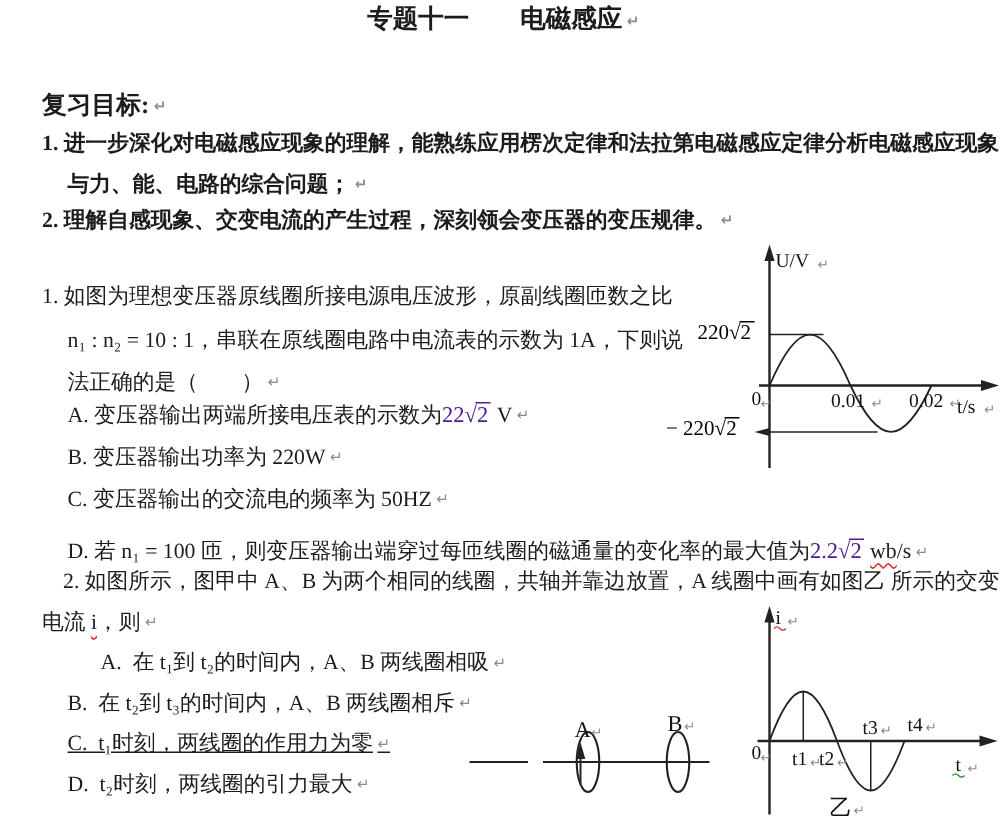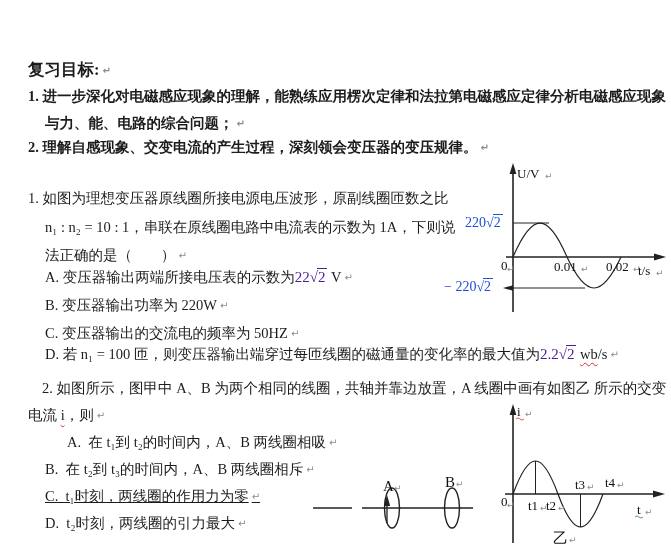--- a/index.html
+++ b/index.html
@@ -8,49 +8,50 @@
   .line{position:absolute;white-space:pre;font-size:14.5px;line-height:1.25;}
   .b{font-weight:bold;}
   .hdr{font-size:16.5px;font-weight:bold;}
   .title{font-size:17px;font-weight:bold;left:0;width:100%;text-align:center;}
   .pm{color:#8a8a8a;font-size:10px;font-family:"DejaVu Sans",sans-serif;margin-left:3px;vertical-align:1px;}
   .squig{text-decoration-line:underline;text-decoration-style:wavy;
          text-decoration-color:#e03030;text-decoration-thickness:1px;text-underline-offset:3px;}
   .formula{color:#4c1d95;font-size:15px;}
   .rt{letter-spacing:-1px;}
   .rad{border-top:1.3px solid currentColor;padding:0 2px 0 1px;}
-  .flabel{position:absolute;font-size:14px;color:#1d4ed8;white-space:pre;}
+  .flabel{position:absolute;font-size:14px;color:#000000;white-space:pre;}
   .fig{position:absolute;overflow:visible;}
   .svgt{font:13px "Liberation Serif","DejaVu Serif",serif;fill:#111;}
   .svgbig{font:15px "Liberation Serif","DejaVu Serif",serif;fill:#111;}
   .svgpm{font:9px "DejaVu Sans",sans-serif;fill:#8a8a8a;}
   .stroke{stroke:#222;fill:none;}
 </style>
 </head>
 <body>
 
 <div class="page">
 
+  <div class="line title" style="top:2px;"><span>专题十一　　电磁感应</span><span class="pm">↵</span></div>
 
   <div class="line hdr" style="left:28px;top:60px;"><span>复习目标:</span><span class="pm">↵</span></div>
   <div class="line b" style="left:28px;top:87px;"><span>1. 进一步深化对电磁感应现象的理解，能熟练应用楞次定律和法拉第电磁感应定律分析电磁感应现象</span></div>
   <div class="line b" style="left:45px;top:114px;"><span>与力、能、电路的综合问题；</span><span class="pm">↵</span></div>
   <div class="line b" style="left:28px;top:138px;"><span>2. 理解自感现象、交变电流的产生过程，深刻领会变压器的变压规律。</span><span class="pm">↵</span></div>
 
 
   <div class="line" style="left:28px;top:189px;"><span>1. 如图为理想变压器原线圈所接电源电压波形，原副线圈匝数之比</span></div>
   <div class="line" style="left:45px;top:218px;"><span>n₁ : n₂ = 10 : 1，串联在原线圈电路中电流表的示数为 1A，下则说</span></div>
   <div class="line" style="left:45px;top:246px;"><span>法正确的是（　　）</span><span class="pm">↵</span></div>
 
   <div class="line" style="left:45px;top:268px;"><span>A. 变压器输出两端所接电压表的示数为</span><span class="formula"><span>22</span><span class="rt">√</span><span class="rad">2</span></span><span> V</span><span class="pm">↵</span></div>
 
   <div class="line" style="left:45px;top:296px;"><span>B. 变压器输出功率为 220W</span><span class="pm">↵</span></div>
   <div class="line" style="left:45px;top:324px;"><span>C. 变压器输出的交流电的频率为 50HZ</span><span class="pm">↵</span></div>
 
-  <div class="line" style="left:45px;top:345px;"><span>D. 若 n₁ = 100 匝，则变压器输出端穿过每匝线圈的磁通量的变化率的最大值为</span><span class="formula"><span>2.2</span><span class="rt">√</span><span class="rad">2</span></span> <span class="squig">wb</span><span>/s</span><span class="pm">↵</span></div>
+  <div class="line" style="left:45px;top:359px;"><span>D. 若 n₁ = 100 匝，则变压器输出端穿过每匝线圈的磁通量的变化率的最大值为</span><span class="formula"><span>2.2</span><span class="rt">√</span><span class="rad">2</span></span> <span class="squig">wb</span><span>/s</span><span class="pm">↵</span></div>
 
   <div class="line" style="left:42px;top:379px;"><span>2. 如图所示，图甲中 A、B 为两个相同的线圈，共轴并靠边放置，A 线圈中画有如图乙 所示的交变</span></div>
   <div class="line" style="left:28px;top:406px;"><span>电流 </span><span class="squig">i</span><span>，则</span><span class="pm">↵</span></div>
 
   <div class="line" style="left:45px;top:433px;margin-left:22px;"><span>A.  在 t₁到 t₂的时间内，A、B 两线圈相吸</span><span class="pm">↵</span></div>
   <div class="line" style="left:45px;top:460px;"><span>B.  在 t₂到 t₃的时间内，A、B 两线圈相斥</span><span class="pm">↵</span></div>
   <div class="line" style="left:45px;top:487px;text-decoration:underline;"><span>C.  t₁时刻，两线圈的作用力为零</span><span class="pm">↵</span></div>
   <div class="line" style="left:45px;top:514px;"><span>D.  t₂时刻，两线圈的引力最大</span><span class="pm">↵</span></div>
 
   <svg class="fig" style="left:470px;top:160px;" width="201" height="158" viewBox="0 0 201 158">

